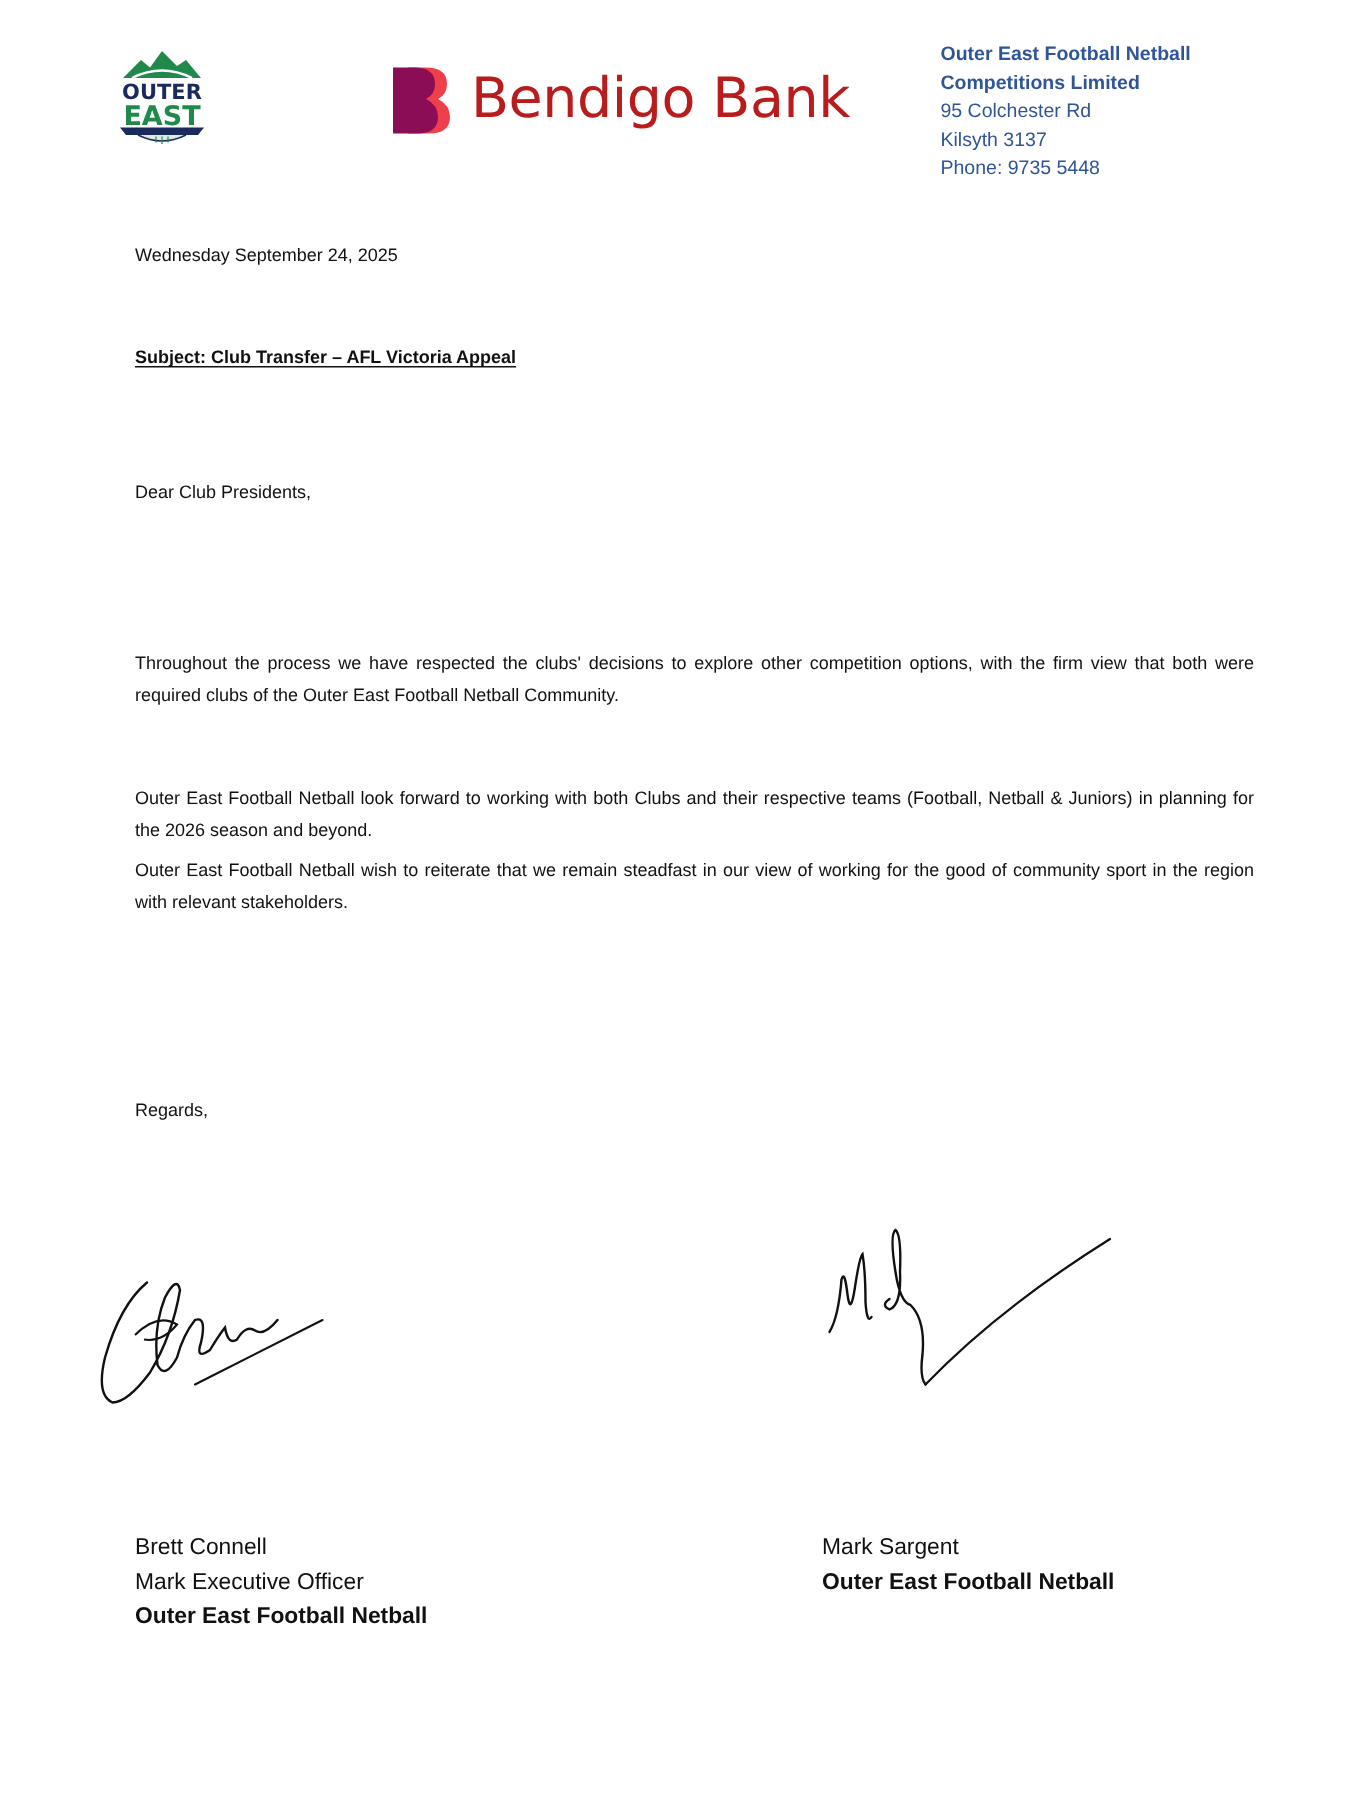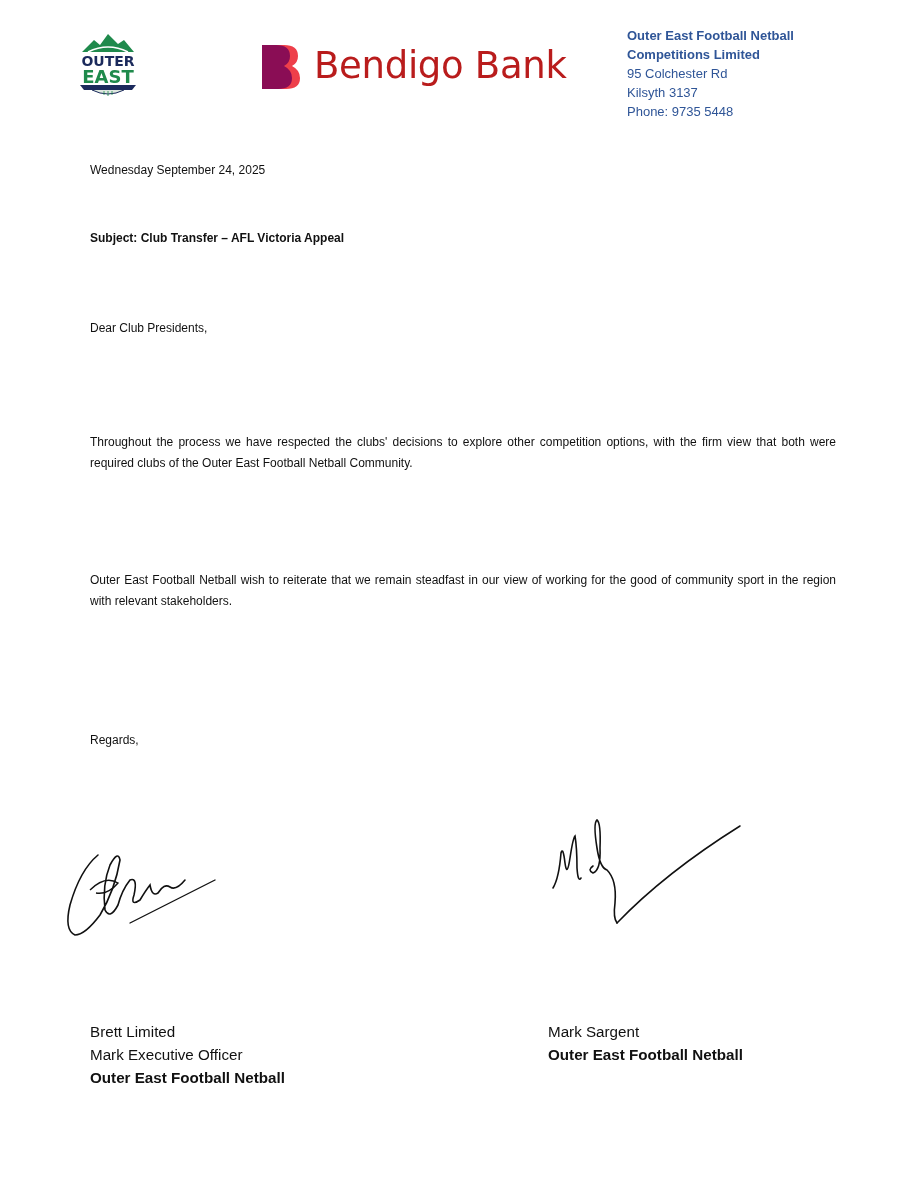--- a/index.html
+++ b/index.html
@@ -13,21 +13,21 @@
     .bb-logo { position: absolute; left: 262px; top: 42px; height: 50px; display: flex; align-items: center; }
     .bb-mark { width: 38px; height: 48px; display: block; }
     .bb-word { font-family: "DejaVu Sans", sans-serif; font-size: 37px; font-weight: 500; color: #b91c1c;
                margin-left: 14px; letter-spacing: -0.3px; line-height: 1; position: relative; top: -2px; }
     .address { position: absolute; left: 627px; top: 26px; font-size: 13px; line-height: 19px; color: #2f5597; }
     .address .strong { font-weight: bold; }
 
     
     .txt { position: absolute; left: 90px; width: 746px; font-size: 12px; line-height: 21px; color: #111; }
     .date { top: 160px; }
-    .subject { top: 228px; font-weight: bold; text-underline-offset: 2px; }
+    .subject { top: 228px; font-weight: bold; text-decoration: underline; text-underline-offset: 2px; }
     .salutation { top: 318px; }
     .para { text-align: justify; }
     .p1 { top: 364px; }
     .p2 { top: 432px; }
     .p3 { top: 522px; }
     .p4 { top: 570px; }
     .regards { top: 730px; }
 
     
     .sig { position: absolute; }
@@ -75,37 +75,38 @@
     <div class="strong">Competitions Limited</div>
     <div>95 Colchester Rd</div>
     <div>Kilsyth 3137</div>
     <div>Phone: 9735 5448</div>
   </div>
 
   <div class="txt date">Wednesday September 24, 2025</div>
   <div class="txt subject">Subject: Club Transfer – AFL Victoria Appeal</div>
   <div class="txt salutation">Dear Club Presidents,</div>
   <div class="txt para p2">Throughout the process we have respected the clubs' decisions to explore other competition options, with the firm view that both were required clubs of the Outer East Football Netball Community.</div>
+  <div class="txt para p3">Outer East Football Netball look forward to working with both Clubs and their respective teams (Football, Netball &amp; Juniors) in planning for the 2026 season and beyond.</div>
   <div class="txt para p4">Outer East Football Netball wish to reiterate that we remain steadfast in our view of working for the good of community sport in the region with relevant stakeholders.</div>
   <div class="txt regards">Regards,</div>
 
   <svg class="sig sig-left" viewBox="0 0 180 115">
     <path d="M38 20 Q20 35 10 70 Q4 95 15 100 Q25 100 40 80 Q55 55 60 25 Q58 15 50 30 Q42 50 45 75 Q50 85 58 70 Q62 55 70 45 Q78 42 74 60 Q70 72 80 65 Q86 55 90 50 Q92 62 98 58 Q104 48 110 52 Q116 56 125 45" fill="none" stroke="#111" stroke-width="1.6" stroke-linecap="round"></path>
     <path d="M30 55 Q45 40 58 48 Q48 60 36 58" fill="none" stroke="#111" stroke-width="1.4"></path>
     <path d="M70 88 L155 45" fill="none" stroke="#111" stroke-width="1.4" stroke-linecap="round"></path>
   </svg>
 
   <svg class="sig sig-right" viewBox="0 0 200 125">
     <path d="M8 80 Q14 70 16 45 Q18 38 20 55 Q22 70 25 50 Q28 30 30 28 Q32 40 32 60 Q33 75 36 70" fill="none" stroke="#111" stroke-width="1.6" stroke-linecap="round"></path>
     <path d="M48 58 Q42 62 48 65 Q56 62 55 40 Q56 15 52 12 Q48 15 52 40 Q55 60 62 62 Q72 72 70 95 Q68 110 72 115" fill="none" stroke="#111" stroke-width="1.6" stroke-linecap="round"></path>
     <path d="M72 115 Q120 65 195 18" fill="none" stroke="#111" stroke-width="1.5" stroke-linecap="round"></path>
   </svg>
 
   <div class="signer signer-left">
-    <div>Brett Limited</div>
+    <div>Brett Connell</div>
     <div>Mark Executive Officer</div>
     <div class="org">Outer East Football Netball</div>
   </div>
   <div class="signer signer-right">
     <div>Mark Sargent</div>
     <div class="org">Outer East Football Netball</div>
   </div>
 
 </div>
 

